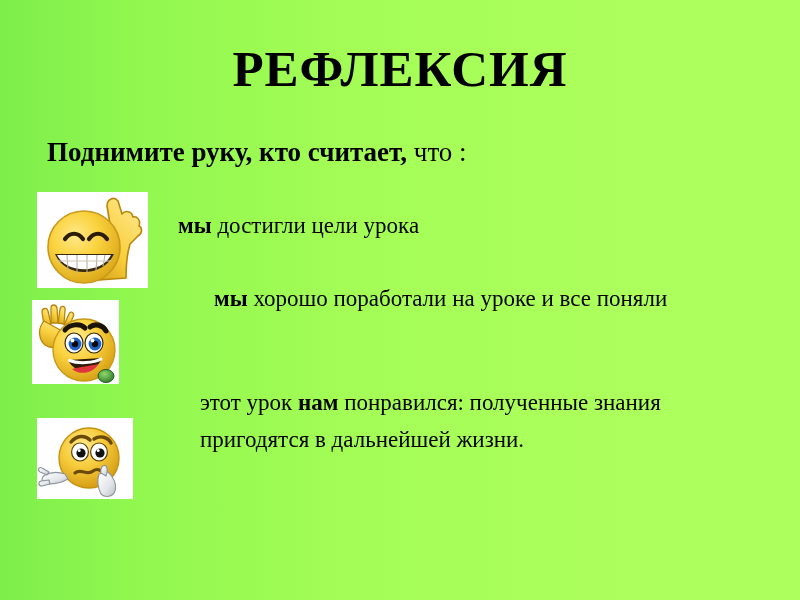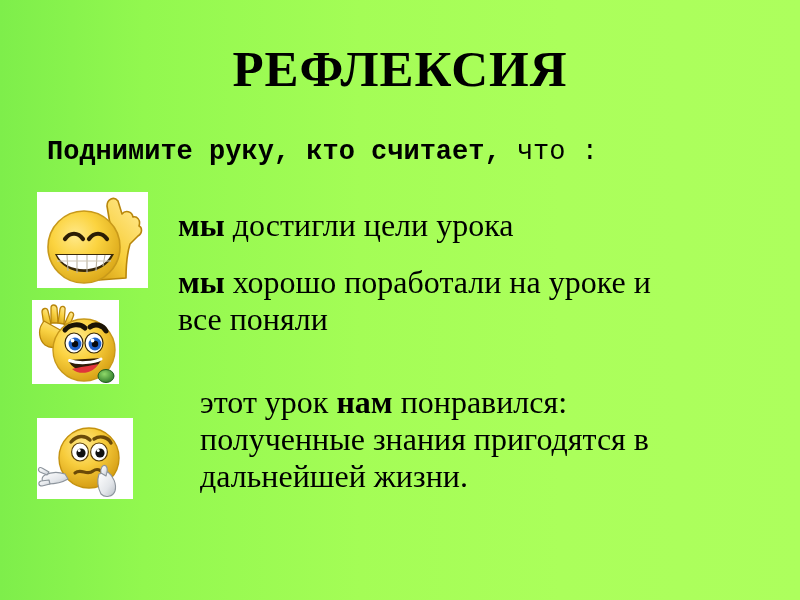--- a/index.html
+++ b/index.html
@@ -41,39 +41,38 @@
 
   
   #subtitle {
     position: absolute;
     top: 135px;
     left: 47px;
     font-size: 27px;
     line-height: 34px;
     color: #000000;
     white-space: nowrap;
-    font-family: Liberation Mono, monospace;
   }
   #subtitle .b { font-weight: bold; }
   #subtitle .r { font-weight: normal; }
 
   
   .line {
     position: absolute;
     left: 178px;
-    font-size: 32px;
+    font-size: 23px;
     line-height: 37px;
     color: #000000;
     width: 520px;
   }
   .line .b { font-weight: bold; }
   .line .r { font-weight: normal; }
 
   #line1 { top: 207px; }
-  #line2 { top: 264px; }
+  #line2 { top: 280px; margin-left: 36px; }
   #line3 { top: 384px; margin-left: 22px; }
 
   
   .emoji-tile {
     position: absolute;
     background: #ffffff;
     overflow: hidden;
   }
   #tile1 { left: 37px;  top: 192px; width: 111px; height: 96px; }
   #tile2 { left: 32px;  top: 300px; width: 87px;  height: 84px; }

